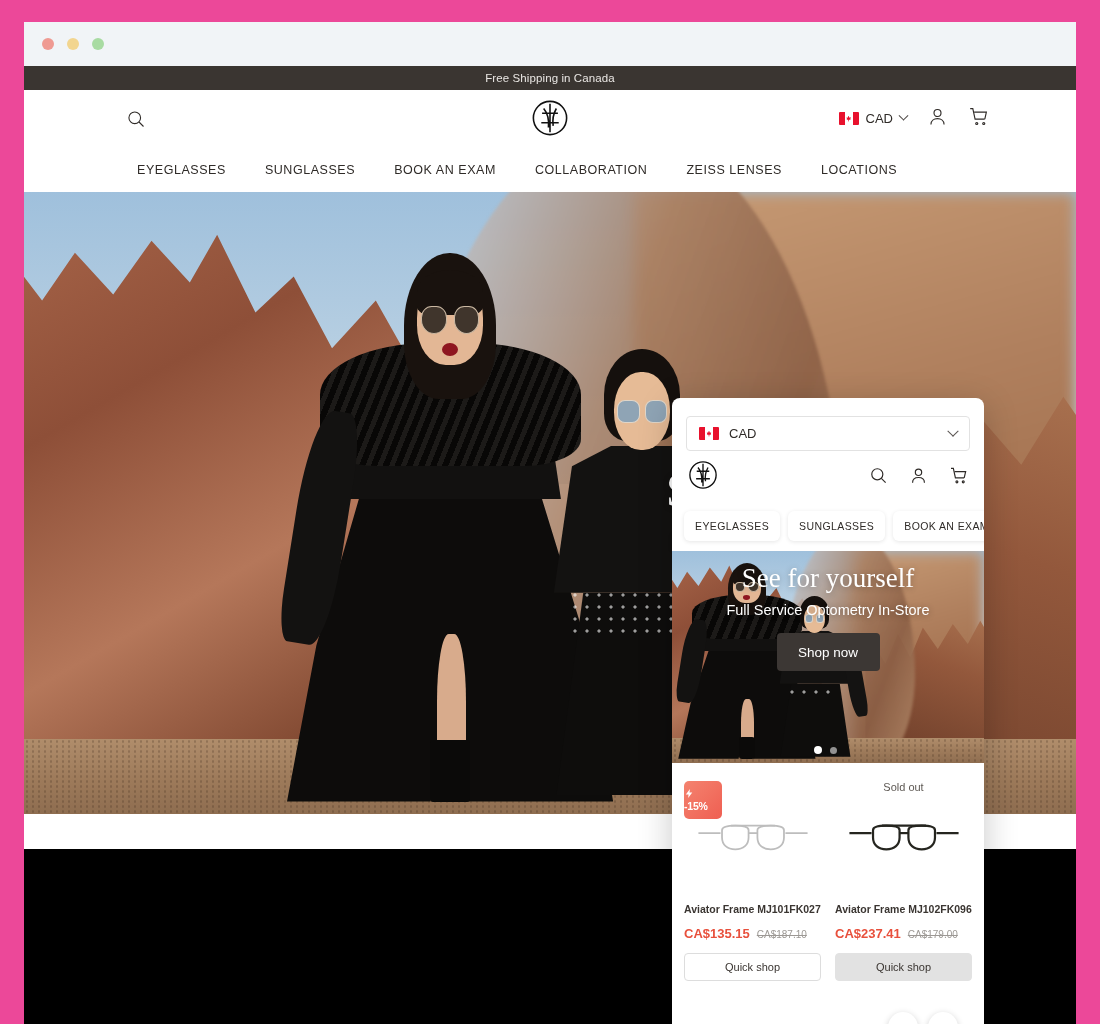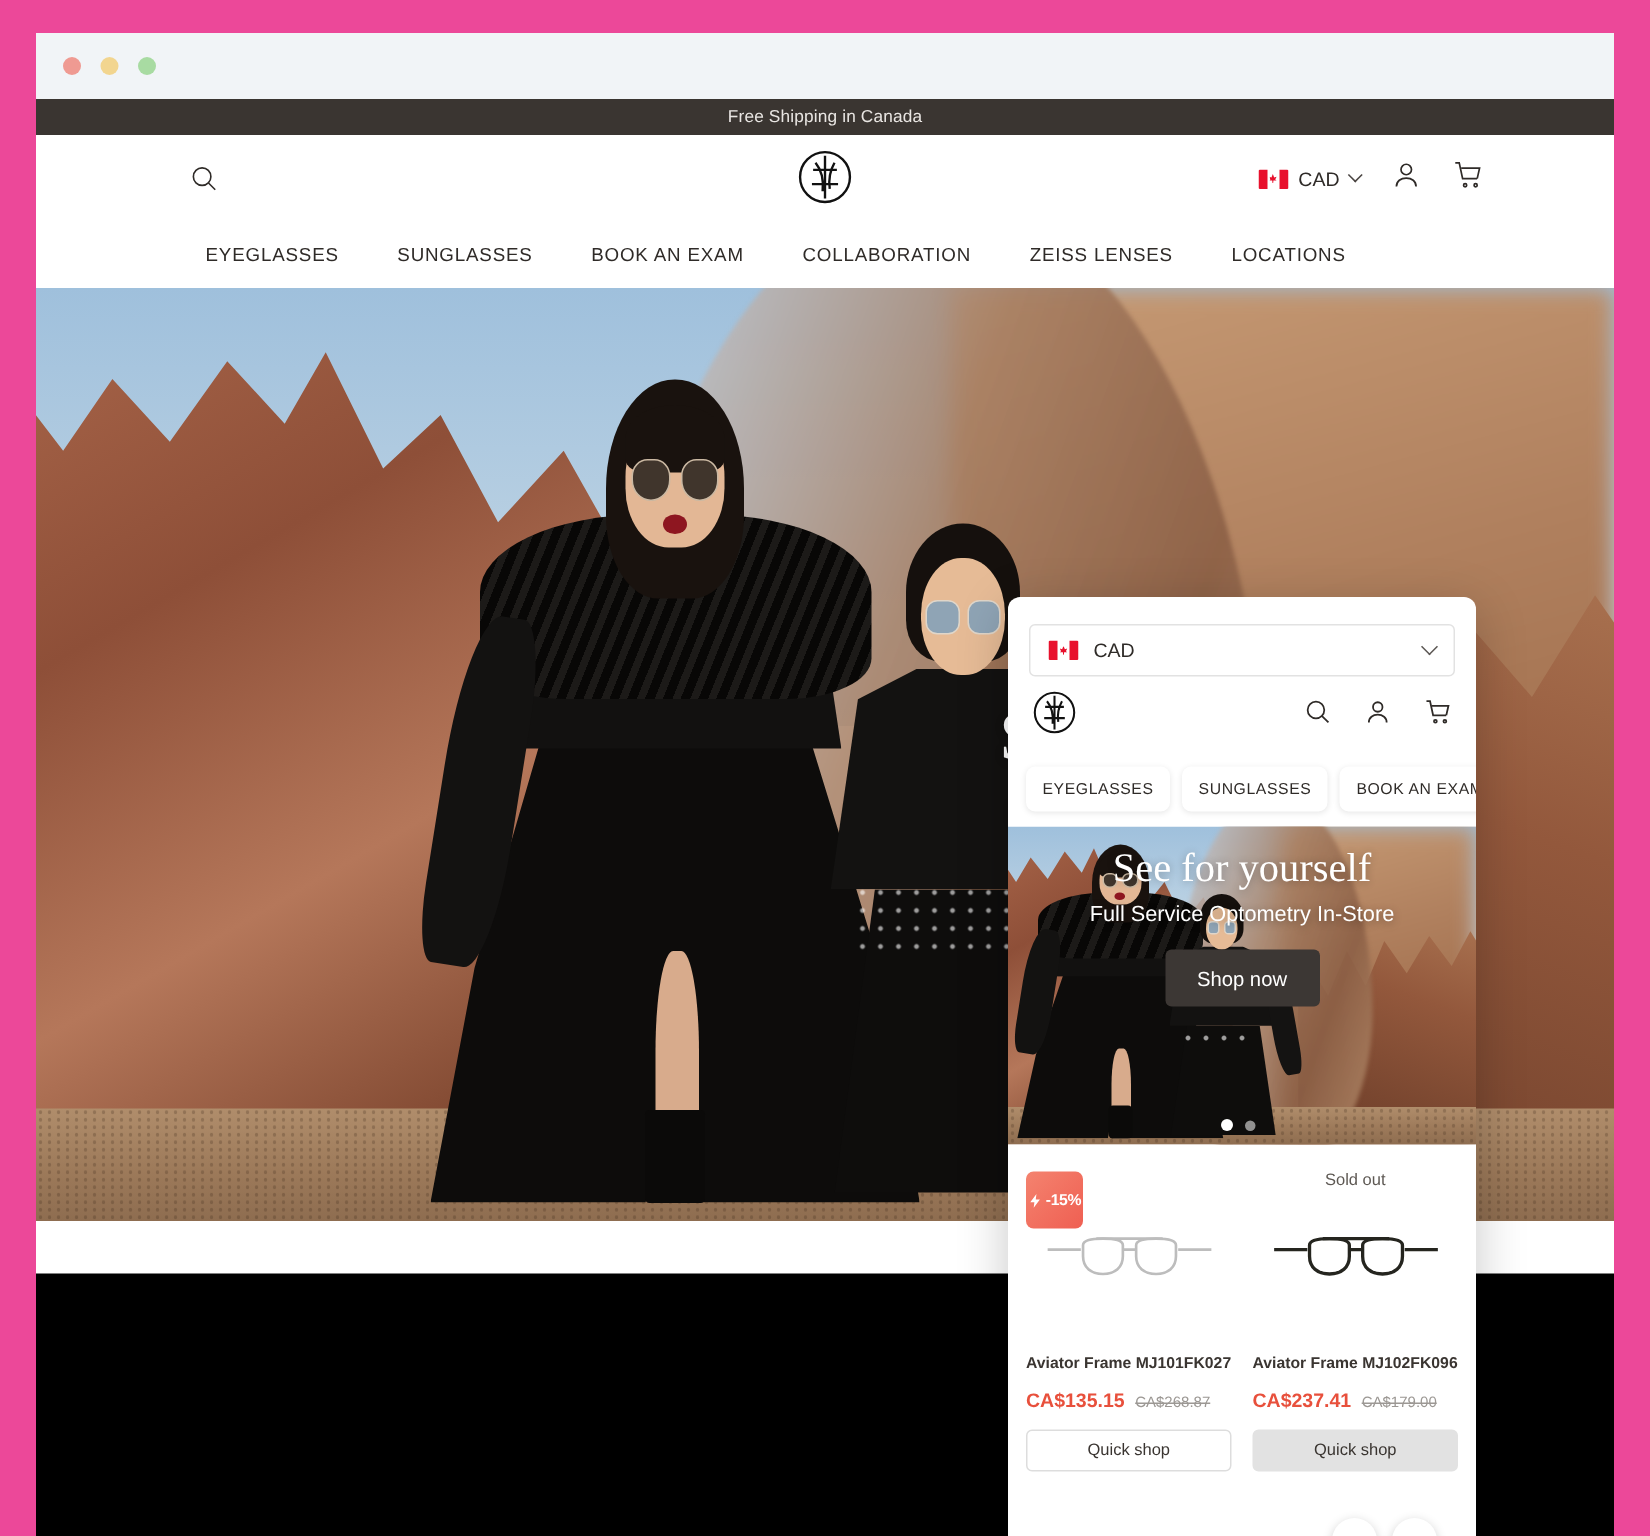--- a/index.html
+++ b/index.html
@@ -143,21 +143,21 @@
   .m-dots i { width:7px; height:7px; border-radius:50%; background:rgba(255,255,255,.55); display:block; }
   .m-dots i.on { background:#fff; width:8px; height:8px; }
   .m-arrows { position:absolute; right: 26px; bottom: -18px; display:flex; gap:10px; z-index:4; }
   .m-arrow { width:30px; height:30px; border-radius:50%; background:#fff; box-shadow:0 2px 7px rgba(0,0,0,.2);
              display:flex; align-items:center; justify-content:center; color:#4a4542; font-size:14px; cursor:pointer; }
 
   .m-products { display:flex; padding: 18px 12px 0; gap: 14px; }
   .m-card { flex:1; position:relative; }
   .badge { position:absolute; left:0; top:0; width:38px; height:38px; border-radius:5px;
            background: linear-gradient(135deg,#f4836f 0%, #ef5f52 100%); color:#fff;
-           display:flex; flex-direction:row; align-items:center; justify-content:center; gap:1px; z-index:2; }
+           display:flex; flex-direction:column; align-items:flex-start; justify-content:center; gap:1px; z-index:2; }
   .badge .pc { font-size:10.5px; font-weight:bold; letter-spacing:-.2px; }
   .soldout { text-align:center; font-size:11px; color:#5e5954; height:14px; }
   .pimg { height: 88px; display:flex; align-items:center; justify-content:center; }
   .pname { font-size: 10.5px; color:#3a3531; margin-top: 20px; font-weight: bold; }
   .pprice { margin-top: 11px; display:flex; align-items:baseline; gap:7px; }
   .pnew { font-size: 13px; color:#e8503c; font-weight:bold; }
   .pold { font-size: 10px; color:#9c9894; text-decoration: line-through; }
   .qshop { margin-top: 12px; height: 28px; border-radius:4px; display:flex; align-items:center; justify-content:center;
            font-size: 11px; color:#3a3531; cursor:pointer; }
   .qshop.light { background:#fff; border:1px solid #ddd; }
@@ -401,21 +401,21 @@
             <path d="M6 20h30M124 20h30"></path>
             <path d="M38 16c0-4 6-6 18-6s18 2 18 6v10c0 10-7 16-18 16s-18-6-18-16z"></path>
             <path d="M86 16c0-4 6-6 18-6s18 2 18 6v10c0 10-7 16-18 16s-18-6-18-16z"></path>
             <path d="M74 20h12"></path>
               <path d="M50 10h60"></path>
           </svg>
         </div>
         <div class="pname">Aviator Frame MJ101FK027</div>
         <div class="pprice">
           <span class="pnew">CA$135.15</span>
-          <span class="pold">CA$268.87</span>
+          <span class="pold">CA$187.10</span>
         </div>
         <div class="qshop light">Quick shop</div>
       </div>
 
       <div class="m-card">
         <div class="soldout">Sold out</div>
         <div class="pimg">
           <svg width="118" height="44" viewBox="0 0 160 56" fill="none" stroke="#25251f" stroke-width="3">
             <path d="M6 20h30M124 20h30"></path>
             <path d="M38 16c0-4 6-6 18-6s18 2 18 6v10c0 10-7 16-18 16s-18-6-18-16z"></path>

